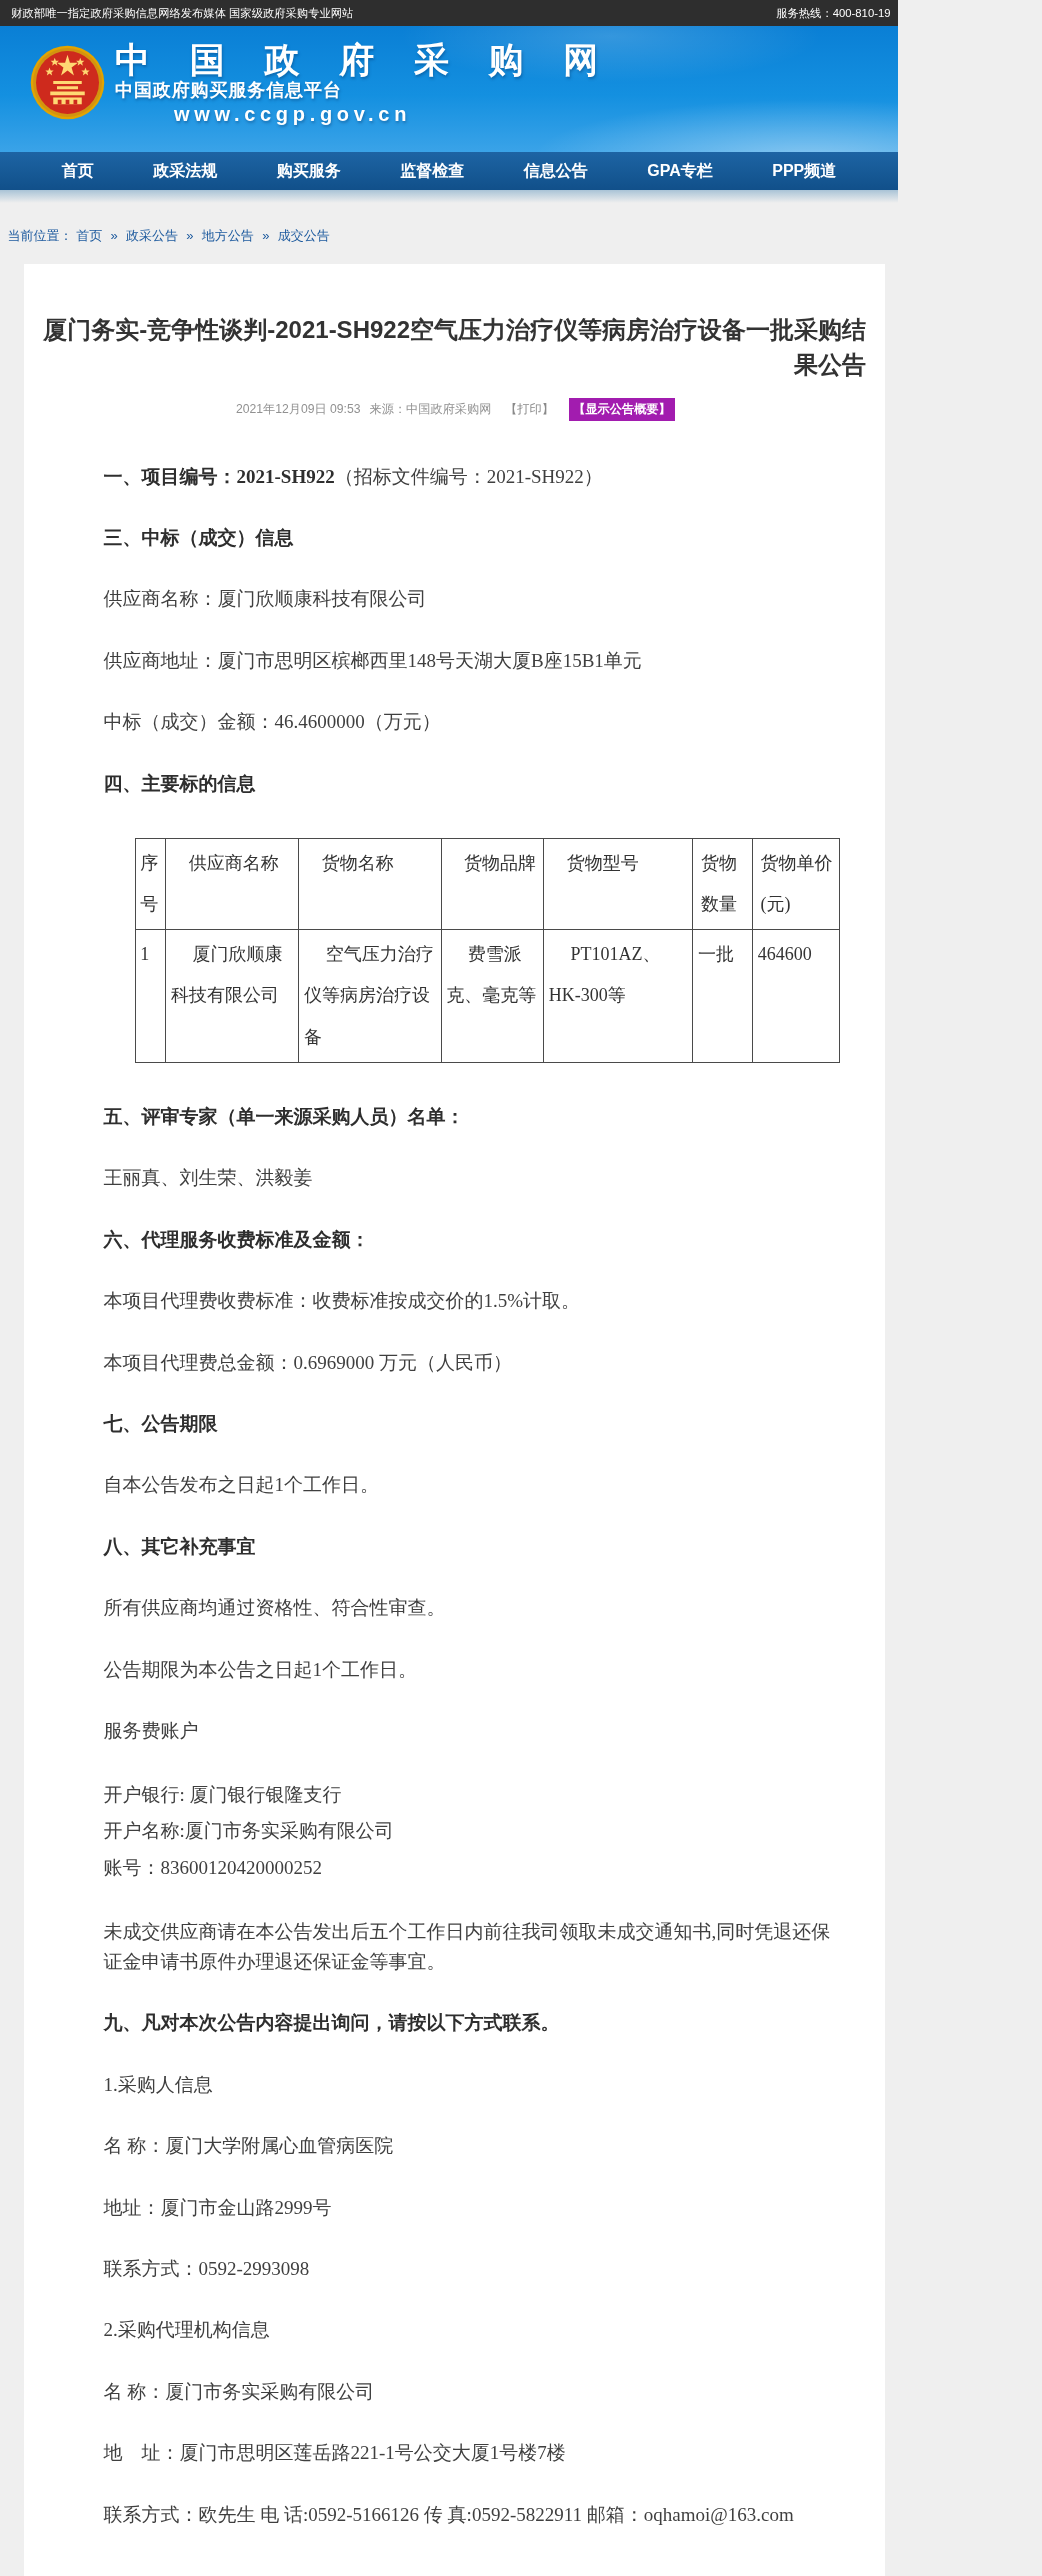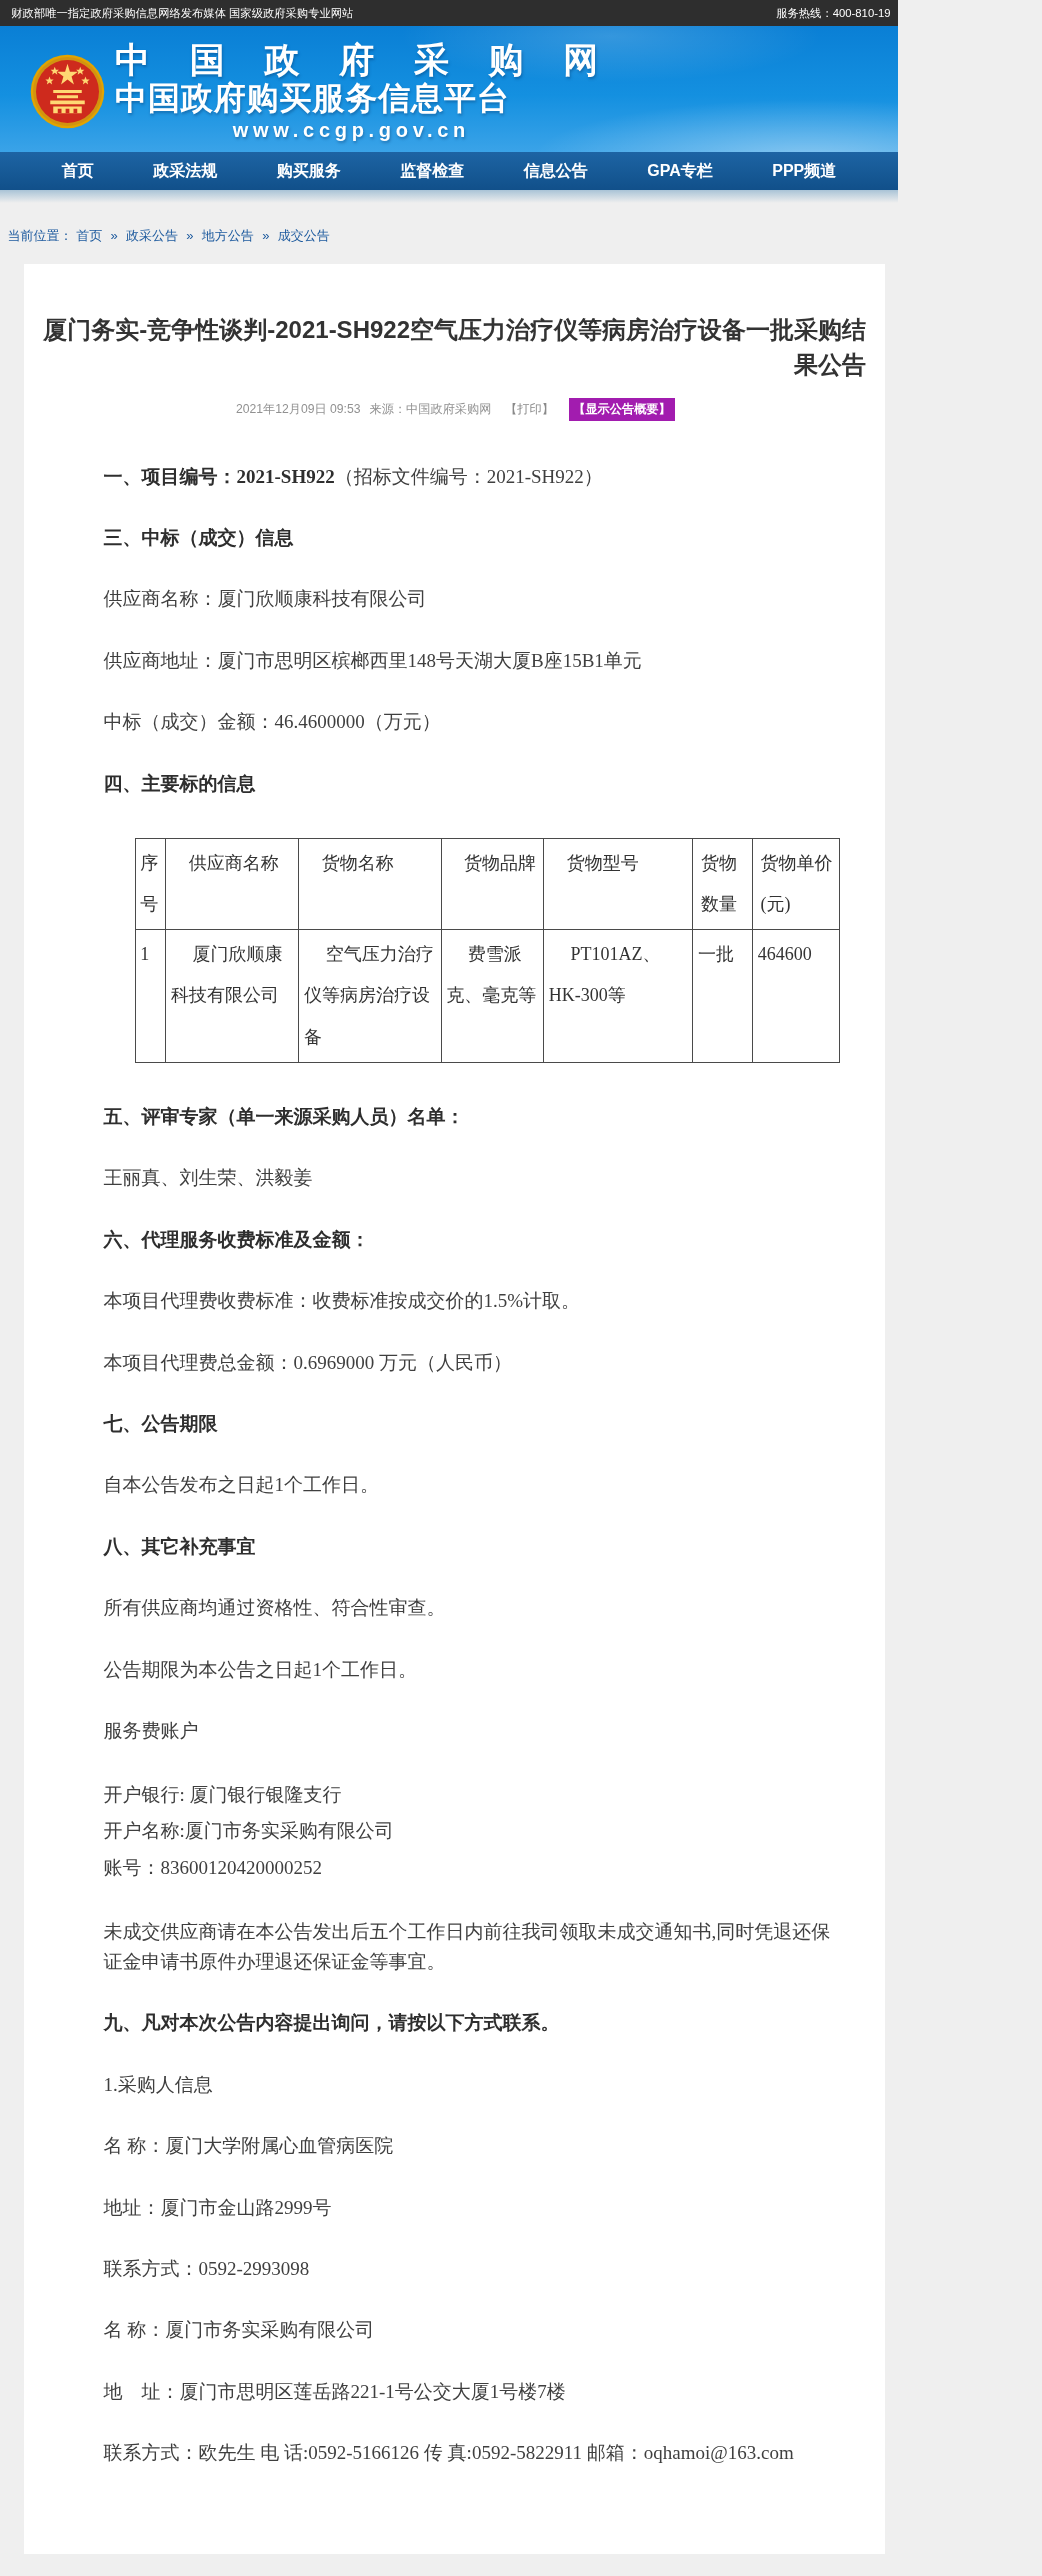--- a/index.html
+++ b/index.html
@@ -15,23 +15,23 @@
     background:
       radial-gradient(ellipse 394px 84px at 90% 105%, rgba(255,255,255,.38), rgba(255,255,255,0) 70%),
       radial-gradient(ellipse 300px 66px at 68% 8%, rgba(255,255,255,.17), rgba(255,255,255,0) 70%),
       linear-gradient(180deg,#0a7fd5 0%, #1490e0 55%, #3aa3e8 100%);
   }
   .brand { position:absolute; left:30px; top:13px; display:flex; align-items:center; gap:10px; cursor:pointer; }
   .emblem svg { display:block; }
   .brand-text { color:#fff; width:355px; }
   .site-name { font-size:35px; font-weight:bold; letter-spacing:15px; white-space:nowrap; line-height:1.18;
                text-shadow:0.9px 1.9px 2.8px rgba(0,40,90,.35); }
-  .site-sub  { font-size:32px; font-weight:bold; letter-spacing:0.9px; white-space:nowrap; line-height:1.18;
+  .site-sub  { font-size:18px; font-weight:bold; letter-spacing:0.9px; white-space:nowrap; line-height:1.18;
                text-shadow:0.9px 1.9px 2.8px rgba(0,40,90,.35); }
-  .site-url  { font-size:20px; font-weight:bold; letter-spacing:4.7px; text-align:right; line-height:1.25;
+  .site-url  { font-size:20px; font-weight:bold; letter-spacing:4.7px; text-align:center; line-height:1.25;
                text-shadow:0.9px 1.9px 2.8px rgba(0,40,90,.35); }
 
   
   .nav { height:38px; background:linear-gradient(180deg,#1d64a4,#11508a);
          display:flex; align-items:center; justify-content:space-around; padding:0 32px; }
   .nav-item { color:#ffffff; font-size:16px; font-weight:bold; text-decoration:none; cursor:pointer; white-space:nowrap; }
 
   .fade { height:13px; background:linear-gradient(180deg,#a9c3d6,#efefef); }
 
   
@@ -197,20 +197,21 @@
         <div>开户名称:厦门市务实采购有限公司</div>
         <div>账号：83600120420000252</div>
       </div>
 
       <p class="para"><b></b><span>未成交供应商请在本公告发出后五个工作日内前往我司领取未成交通知书,同时凭退还保证金申请书原件办理退还保证金等事宜。</span></p>
       <p class="para"><b>九、凡对本次公告内容提出询问，请按以下方式联系。</b><span></span></p>
       <p class="para"><b></b><span>1.采购人信息</span></p>
       <p class="para"><b></b><span>名 称：厦门大学附属心血管病医院</span></p>
       <p class="para"><b></b><span>地址：厦门市金山路2999号</span></p>
       <p class="para"><b></b><span>联系方式：0592-2993098</span></p>
+      <p class="para"><b></b><span>2.采购代理机构信息</span></p>
       <p class="para"><b></b><span>名 称：厦门市务实采购有限公司</span></p>
       <p class="para"><b></b><span>地　址：厦门市思明区莲岳路221-1号公交大厦1号楼7楼</span></p>
       <p class="para"><b></b><span>联系方式：欧先生 电 话:0592-5166126 传 真:0592-5822911 邮箱：oqhamoi@163.com</span></p>
 
     </div>
   </div>
 </div>
 
 
 </body></html>

